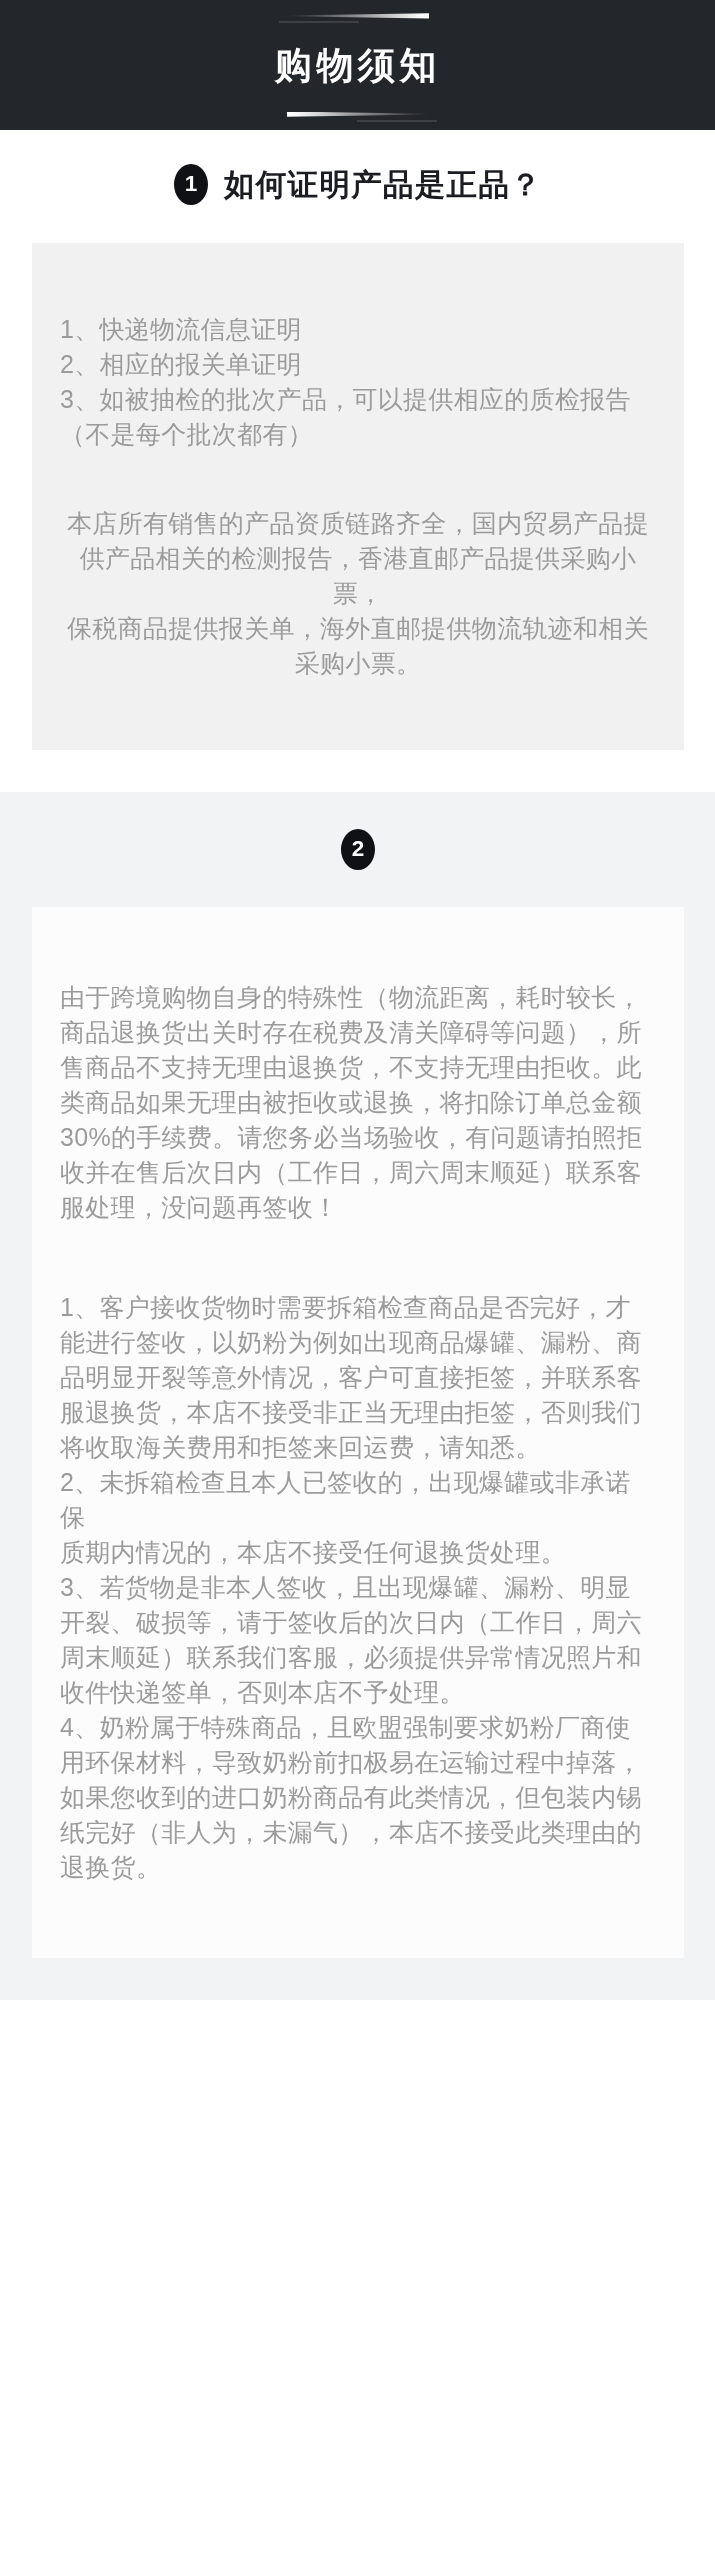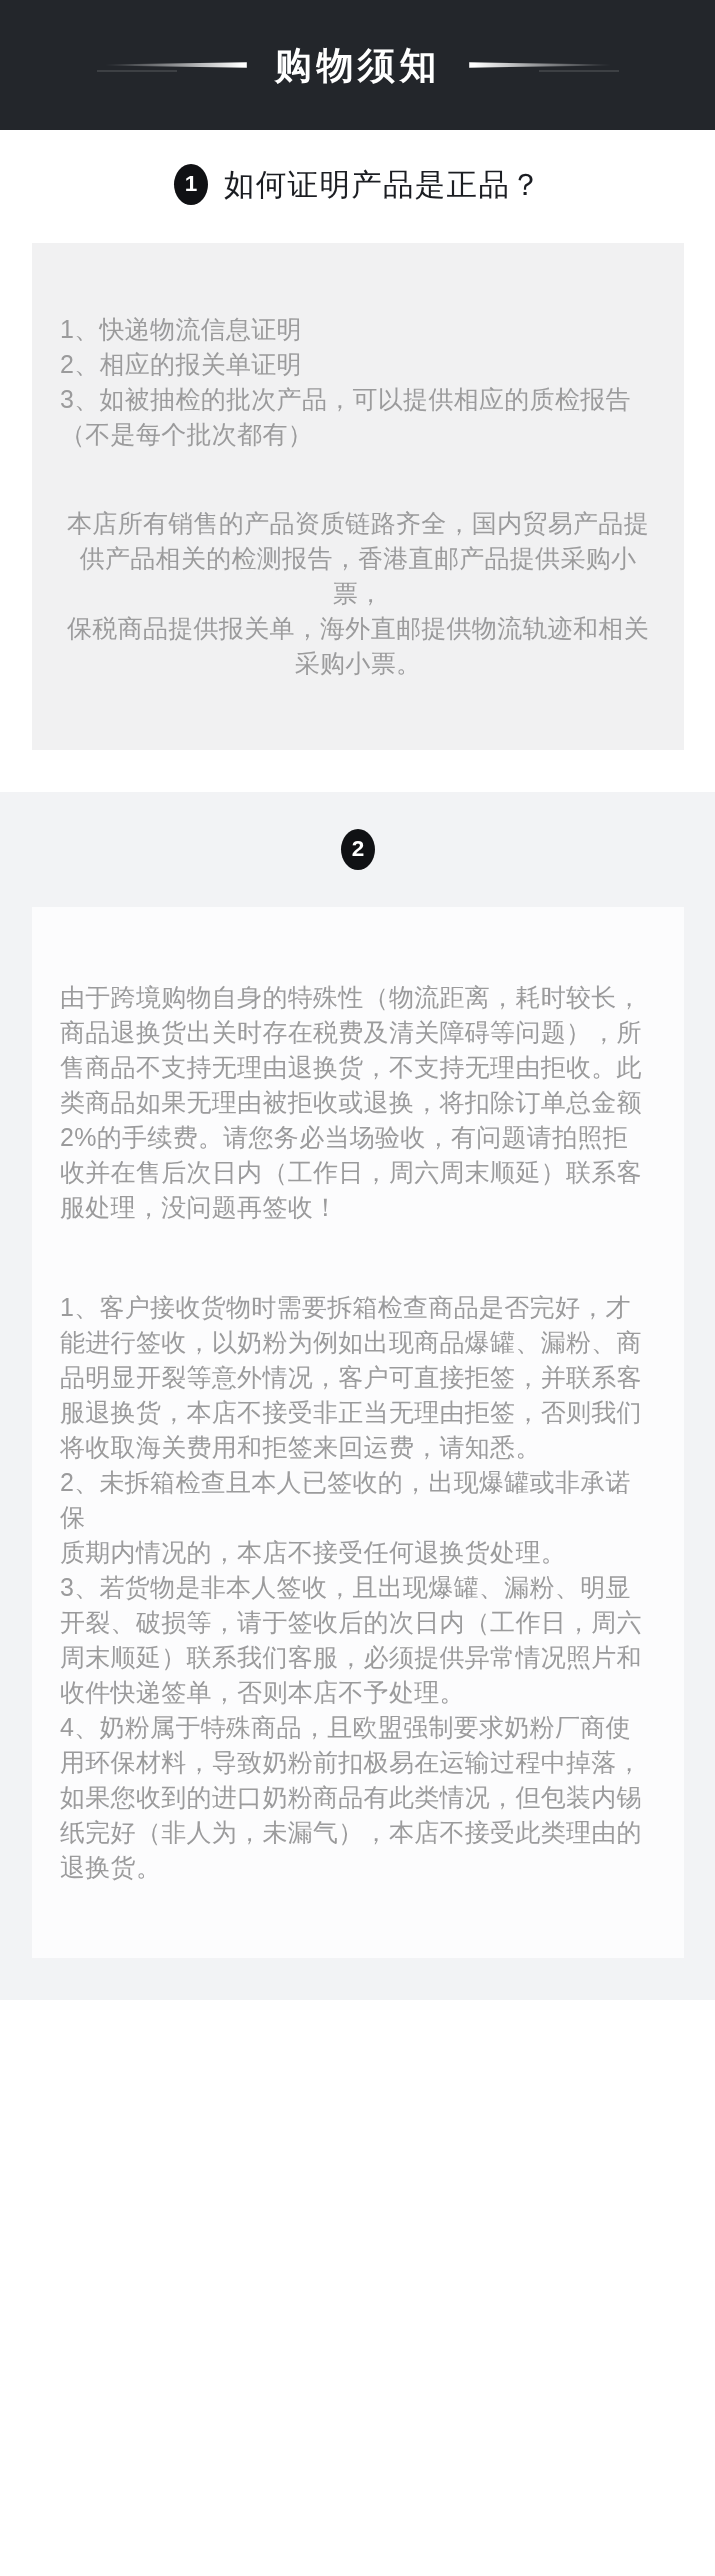--- a/index.html
+++ b/index.html
@@ -17,20 +17,21 @@
   }
 
   
   .header {
     height: 130px;
     background: #23262b;
     display: flex;
     align-items: center;
     justify-content: center;
     gap: 28px;
+    flex-direction: column;
   }
   .h-line {
     width: 142px;
     height: 5.3px;
     position: relative;
   }
   .h-line .main {
     position: absolute; inset: 0;
   }
   .h-line.left .main {
@@ -83,21 +84,21 @@
     font-weight: 800;
     display: flex;
     align-items: center;
     justify-content: center;
     flex: 0 0 auto;
     line-height: 1;
   }
   .sec-title {
     margin: 0;
     font-size: 30.5px;
-    font-weight: 400;
+    font-weight: 700;
     color: #1b1d22;
     letter-spacing: 1.3px;
     line-height: 1.25;
     white-space: nowrap;
   }
 
   .box {
     margin: 0 32px;
     padding: 34px 28px;
     font-size: 25px;
@@ -149,21 +150,21 @@
 
   <div class="sec alt sec2">
     <div class="sec-head">
       <span class="badge">2</span>
     </div>
     <div class="box white-box">
       <p>由于跨境购物自身的特殊性（物流距离，耗时较长，
 商品退换货出关时存在税费及清关障碍等问题），所
 售商品不支持无理由退换货，不支持无理由拒收。此
 类商品如果无理由被拒收或退换，将扣除订单总金额
-2%的手续费。请您务必当场验收，有问题请拍照拒
+30%的手续费。请您务必当场验收，有问题请拍照拒
 收并在售后次日内（工作日，周六周末顺延）联系客
 服处理，没问题再签收！</p>
       <p>1、客户接收货物时需要拆箱检查商品是否完好，才
 能进行签收，以奶粉为例如出现商品爆罐、漏粉、商
 品明显开裂等意外情况，客户可直接拒签，并联系客
 服退换货，本店不接受非正当无理由拒签，否则我们
 将收取海关费用和拒签来回运费，请知悉。
 2、未拆箱检查且本人已签收的，出现爆罐或非承诺保
 质期内情况的，本店不接受任何退换货处理。
 3、若货物是非本人签收，且出现爆罐、漏粉、明显

